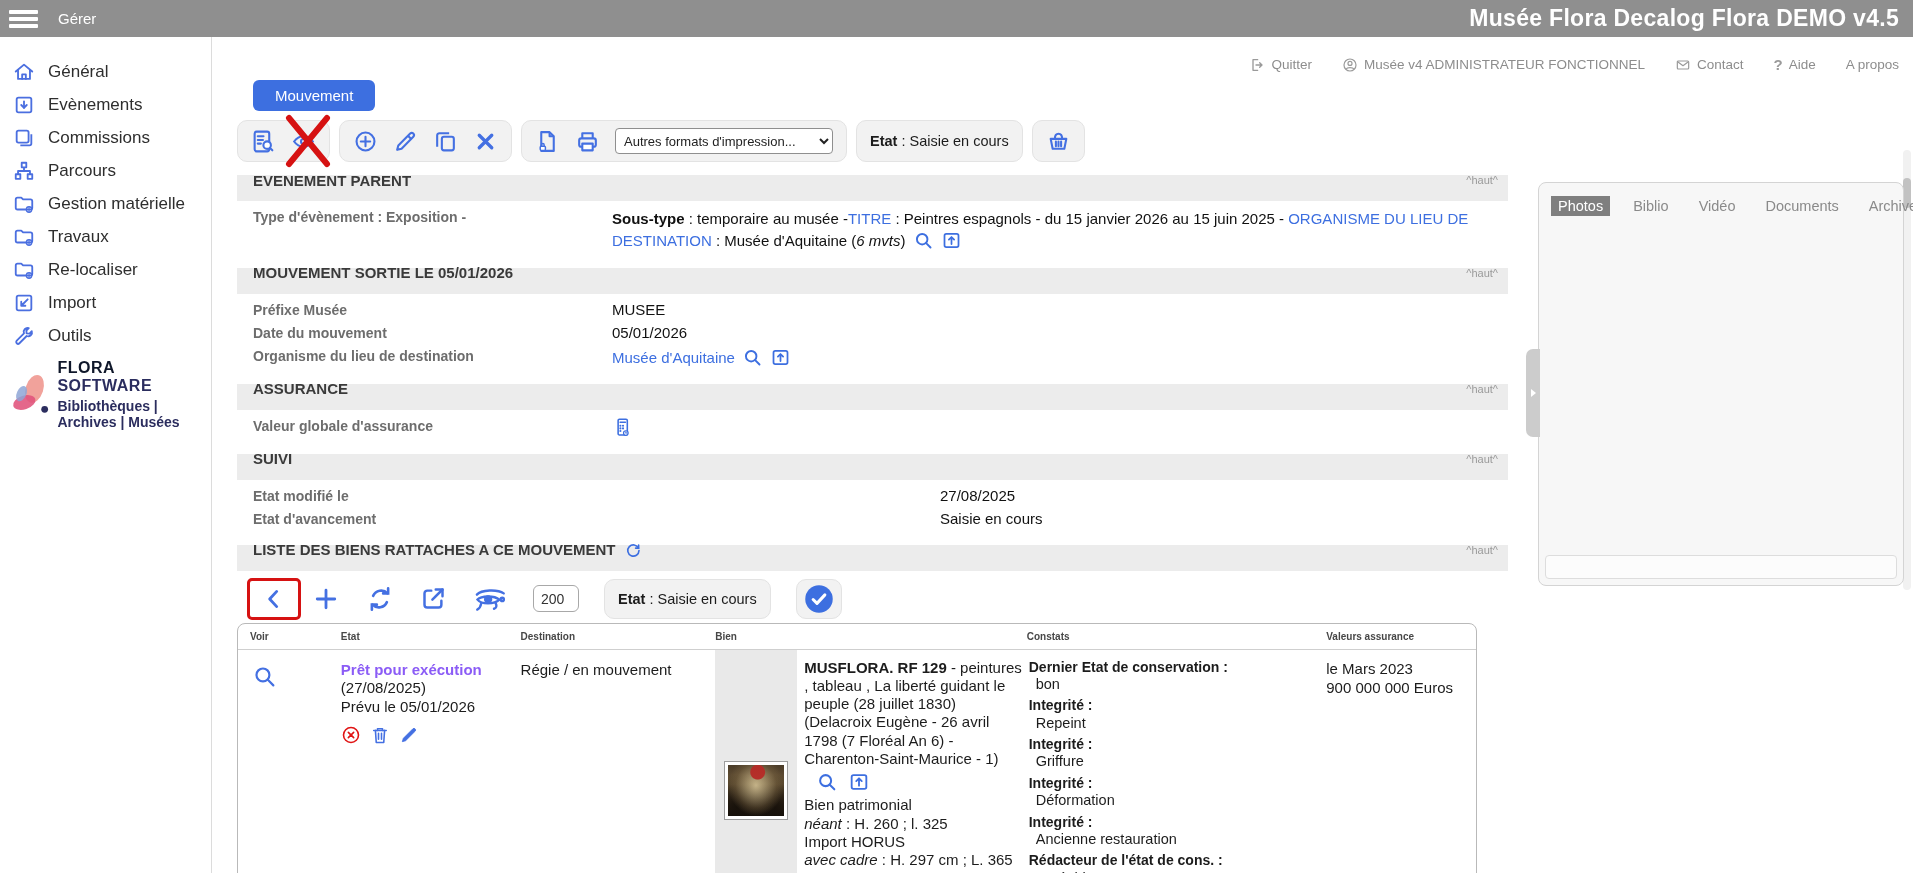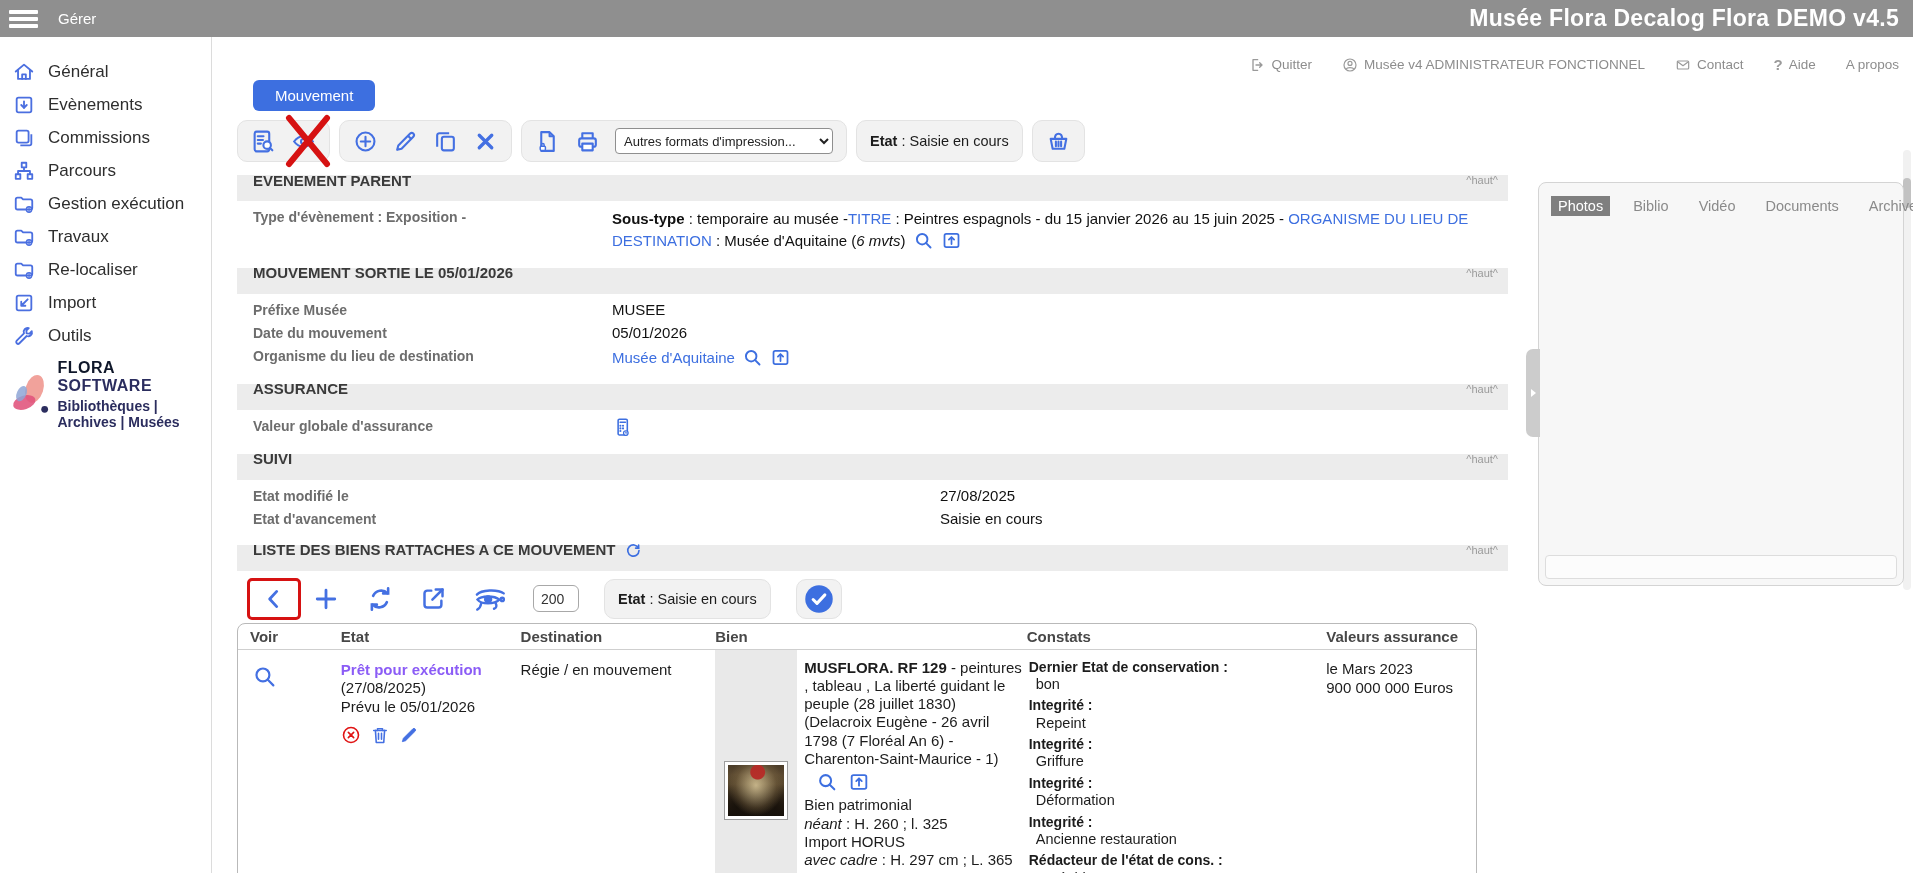--- a/index.html
+++ b/index.html
@@ -72,21 +72,21 @@
     border-radius:10px;padding:0 13px;height:40px;font-size:14.5px}
   .lcheck{background:#f2f2f2;border:1px solid #e3e3e3;border-radius:10px;height:40px;width:46px;
     display:flex;align-items:center;justify-content:center;cursor:pointer}
   .redbox{position:absolute;left:10px;top:1px;width:54px;height:42px;border:3px solid #d61212;
     border-radius:5px;pointer-events:none}
 
   
   .tbl{margin-top:2px;width:1240px;height:285px;border:1px solid #b9b9b9;border-radius:8px 8px 0 0;
     overflow:hidden;background:#fff}
   .thead{display:flex;height:26px;align-items:center;border-bottom:1px solid #cfcfcf;
-    font-weight:bold;font-size:15px;color:#474747}
+    font-weight:bold;font-size:10px;color:#474747}
   .c0{width:103px;padding-left:12px}.c1{width:180px}.c2{width:195px}.c3{width:312px}
   .c4{width:300px}.c5{width:150px}
   .trow{display:flex;align-items:stretch;height:259px}
   .cell-voir{width:103px;padding:14px 0 0 14px}
   .cell-voir svg{width:25px;height:25px;cursor:pointer}
   .cell-etat{width:180px;padding-top:11px;font-size:15px;line-height:1.25}
   .status{color:#8b5cf6;font-weight:bold}
   .etat-icons{display:flex;gap:9px;margin-top:8px}
   .etat-icons svg{width:20px;height:20px;cursor:pointer}
   .cell-dest{width:195px;padding-top:11px;font-size:15px}
@@ -172,21 +172,21 @@
         <path d="M12 8v4M12 12H5.5v3.5M12 12h6.5v3.5"></path>
       </svg>
     <span>Parcours</span>
   </div>
   <div class="side-item">
     <svg viewBox="0 0 24 24" fill="none" stroke="#4b6fe0" stroke-width="2" stroke-linejoin="round">
         <path d="M3 7c0-1.1.9-2 2-2h4l2 2h8c1.1 0 2 .9 2 2v7c0 1.1-.9 2-2 2H5c-1.1 0-2-.9-2-2z"></path>
         <circle cx="17.5" cy="18" r="3" stroke-width="1.4"></circle>
         <path d="M14.5 18h6M17.5 15v6" stroke-width="1.1"></path>
       </svg>
-    <span>Gestion exécution</span>
+    <span>Gestion matérielle</span>
   </div>
   <div class="side-item">
     <svg viewBox="0 0 24 24" fill="none" stroke="#4b6fe0" stroke-width="2" stroke-linejoin="round">
         <path d="M3 7c0-1.1.9-2 2-2h4l2 2h8c1.1 0 2 .9 2 2v7c0 1.1-.9 2-2 2H5c-1.1 0-2-.9-2-2z"></path>
         <circle cx="17.5" cy="18" r="3" stroke-width="1.4"></circle>
         <path d="M14.5 18h6M17.5 15v6" stroke-width="1.1"></path>
       </svg>
     <span>Travaux</span>
   </div>
   <div class="side-item">

